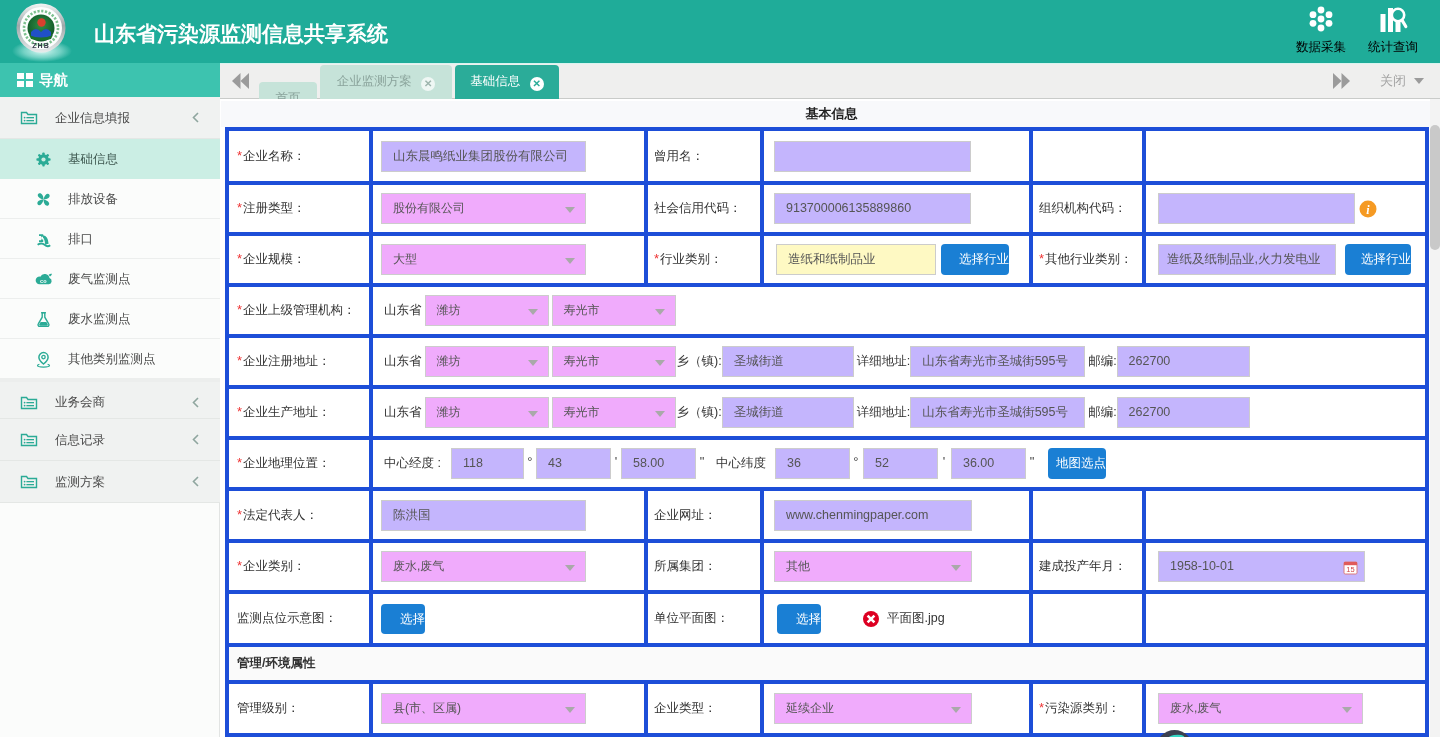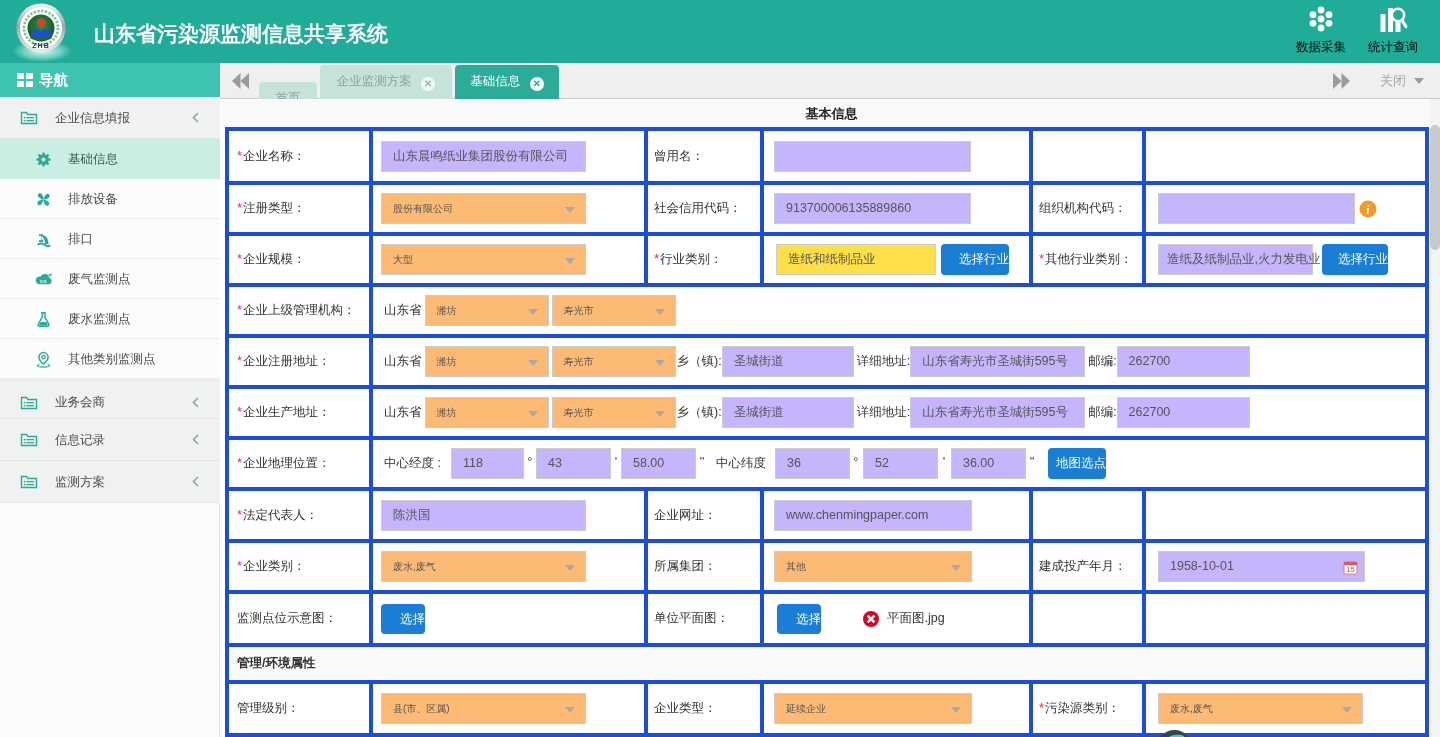--- a/index.html
+++ b/index.html
@@ -49,22 +49,22 @@
 #ftable td{border:4px solid #1d4ed8;font-size:12.5px;color:#333;vertical-align:middle;overflow:hidden;white-space:nowrap;}
 td.lab{padding-left:8px;}
 td.lab3{padding-left:6px;}
 td.lab5{padding-left:6px;}
 td.c2{padding-left:8px;}
 td.c4{padding-left:10px;}
 td.c6{padding-left:12px;}
 td.secrow{font-weight:bold;color:#222;padding-left:8px;background:#fafafa;}
 .req{color:#e33;font-style:normal;margin-right:1px;font-size:13px;}
 .inp{display:inline-block;height:31px;border:1px solid #ccc;background:#c4b5fd;color:#555;font-size:12.5px;line-height:29px;padding-left:11px;vertical-align:middle;}
-.ro{background:#fde047;}
-.sel{position:relative;display:inline-block;height:31px;border:1px solid #ccc;background:#fdba74;color:#555;font-size:10px;line-height:29px;padding-left:11px;vertical-align:middle;}
+.ro{background:#fef9c3;}
+.sel{position:relative;display:inline-block;height:31px;border:1px solid #ccc;background:#f0abfc;color:#555;font-size:12px;line-height:29px;padding-left:11px;vertical-align:middle;}
 .sel:after{content:"";position:absolute;right:10px;top:13px;border:5px solid transparent;border-top:6px solid #a9a9a9;}
 .btn{display:inline-block;height:31px;background:#1a7fd4;border-radius:4px;color:#fff;font-size:12.5px;text-align:right;line-height:31px;vertical-align:middle;}
 .ltxt{display:inline-block;vertical-align:middle;}
 .mark{display:inline-block;vertical-align:top;color:#444;font-size:13px;width:12px;text-align:center;margin-top:6px;}
 
 #sbtrack{position:absolute;left:1430px;top:99px;width:10px;height:638px;background:#f3f3f3;}
 #sbthumb{position:absolute;left:1430px;top:125px;width:10px;height:125px;background:#c9c9c9;border-radius:5px;}
 
 #float{position:absolute;left:1156px;top:730px;width:37px;height:37px;border-radius:50%;background:#3c4150;overflow:hidden;}
 #float i{position:absolute;left:9px;top:5px;width:20px;height:10px;border-radius:50%;background:#35d8c5;transform:rotate(-12deg);}
@@ -311,21 +311,21 @@
                 <circle cx="9" cy="9" r="8.5" fill="#f59a23"></circle>
                 <text x="9" y="13.5" text-anchor="middle" font-size="12" font-style="italic" font-weight="bold" fill="#fff" font-family="Liberation Serif,serif">i</text>
               </svg></td>
       </tr>
       <tr style="height:51px">
         <td class="lab"><i class="req">*</i>企业规模：</td>
         <td class="c2"><span class="sel" style="width:205px">大型</span></td>
         <td class="lab3"><i class="req">*</i>行业类别：</td>
         <td class="c4"><span class="inp ro" style="width:160px;margin-left:2px;">造纸和纸制品业</span><span class="btn" style="width:68px;margin-left:5px;">选择行业</span></td>
         <td class="lab5"><i class="req">*</i>其他行业类别：</td>
-        <td class="c6"><span class="inp" style="width:155px;padding-left:8px;">造纸及纸制品业,火力发电业</span><span class="btn" style="width:66px;margin-left:9px;">选择行业</span></td>
+        <td class="c6"><span class="inp" style="width:178px;padding-left:8px;">造纸及纸制品业,火力发电业</span><span class="btn" style="width:66px;margin-left:9px;">选择行业</span></td>
       </tr>
       <tr style="height:51px">
         <td class="lab"><i class="req">*</i>企业上级管理机构：</td>
         <td colspan="5" class="c2" style="padding-left:11px;"><span class="ltxt">山东省</span><span class="sel" style="width:124px;margin-left:3px;">潍坊</span><span class="sel" style="width:124px;margin-left:3px;">寿光市</span></td>
       </tr>
       <tr style="height:51px">
         <td class="lab"><i class="req">*</i>企业注册地址：</td>
         <td colspan="5" class="c2" style="padding-left:11px;"><span class="ltxt">山东省</span><span class="sel" style="width:124px;margin-left:3px;">潍坊</span><span class="sel" style="width:124px;margin-left:3px;">寿光市</span><span class="ltxt" style="margin-left:1px;">乡（镇):</span><span class="inp" style="width:132px;">圣城街道</span><span class="ltxt" style="margin-left:3px;">详细地址:</span><span class="inp" style="width:175px;margin-left:0;">山东省寿光市圣城街595号</span><span class="ltxt" style="margin-left:3px;">邮编:</span><span class="inp" style="width:133px;">262700</span></td>
       </tr>
       <tr style="height:51px">

